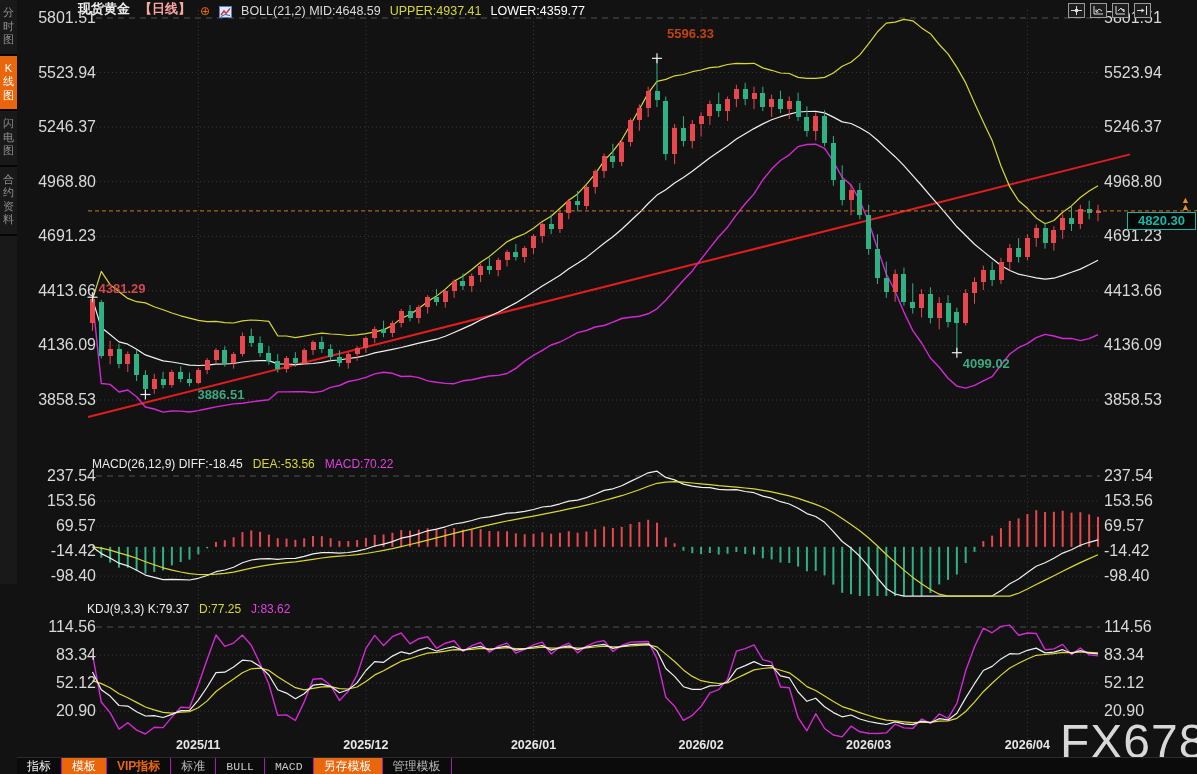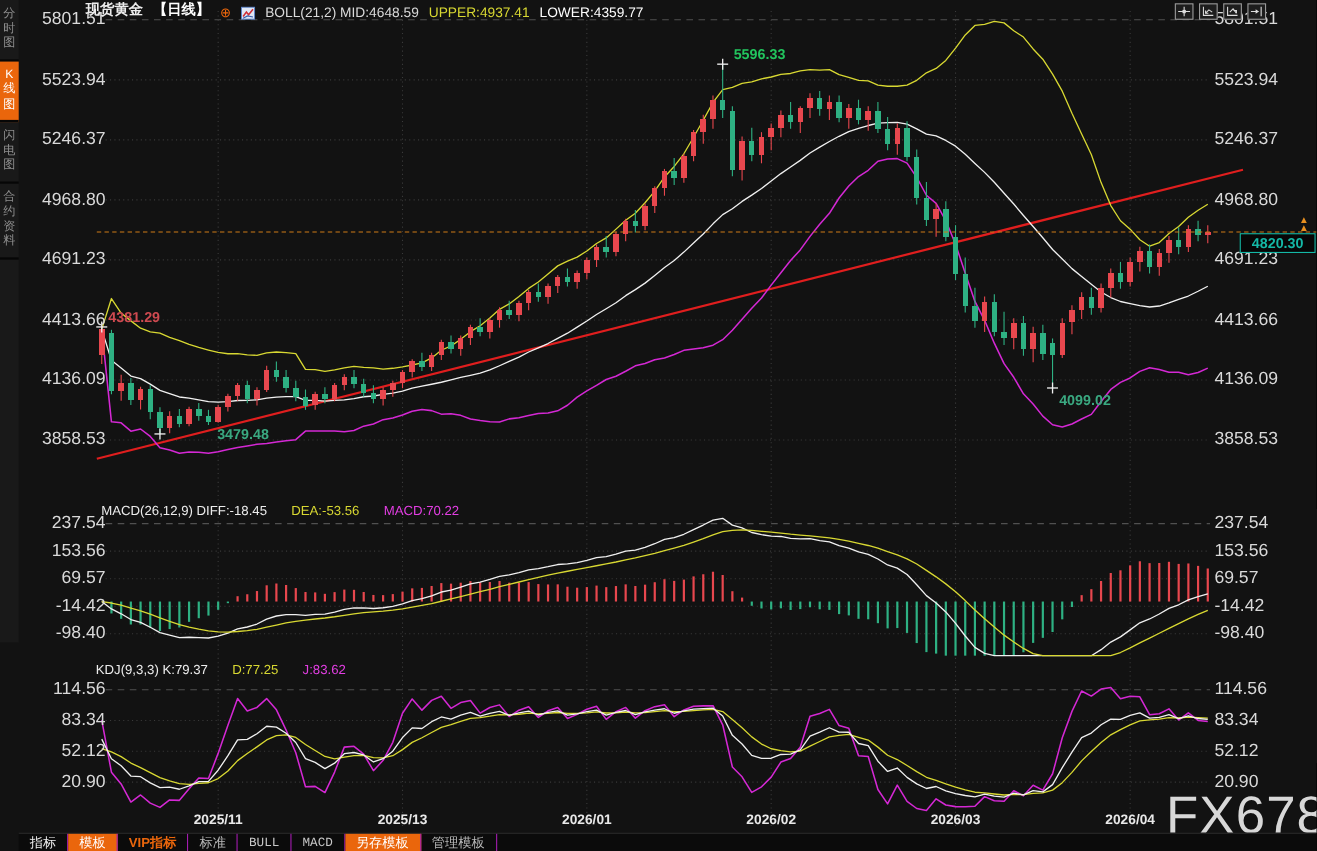--- a/index.html
+++ b/index.html
@@ -8,37 +8,37 @@
   #chart-svg{position:absolute;left:0;top:0;z-index:1;}
   
   #sidebar{position:absolute;left:0;top:0;width:17px;height:584px;background:#191919;z-index:8;}
   .sb-tab{width:17px;padding:6px 0 7px;text-align:center;font-size:11px;line-height:13.5px;
           color:#8f8f8f;border-bottom:2px solid #060606;word-break:break-all;cursor:pointer;}
   .sb-tab.active{background:#ea660c;color:#ffffff;}
   
   #topbar{position:absolute;left:78px;top:1px;height:17px;display:flex;align-items:flex-end;gap:9px;
           font-size:12.5px;z-index:5;white-space:nowrap;}
   #t-title{font-weight:bold;color:#ececec;font-size:13px;}
-  #t-period{font-weight:bold;font-size:13px;color:#ffffff;}
+  #t-period{font-weight:bold;font-size:13px;color:#fca5a5;}
   #t-plus{color:#ea660c;font-size:12px;}
   #t-boll{color:#dadada;}
   #t-upper{color:#d8d832;}
   #t-lower{color:#ffffff;}
   #top-icons{position:absolute;left:1068px;top:3px;display:flex;gap:5px;z-index:6;}
   .icon-btn{width:15px;height:13px;border:1px solid #9a9a9a;background:#1d1d1d;display:flex;
             align-items:center;justify-content:center;cursor:pointer;}
   
   #overlay{position:absolute;left:0;top:0;width:1197px;height:774px;z-index:3;pointer-events:none;}
   .axlbl{position:absolute;font-size:16px;color:#d9d9d9;line-height:15px;white-space:nowrap;}
   .axl{left:26px;width:70px;text-align:right;}
   .axr{left:1104px;text-align:left;}
   .mon{position:absolute;top:738px;font-size:12.5px;font-weight:bold;color:#e8e8e8;transform:translateX(-50%);}
   .ann{position:absolute;font-size:13px;font-weight:bold;white-space:nowrap;}
   
-  .ind-header{position:absolute;font-size:12px;display:flex;gap:22px;z-index:3;white-space:nowrap;}
+  .ind-header{position:absolute;font-size:12px;display:flex;gap:10px;z-index:3;white-space:nowrap;}
   #macd-header{left:92px;top:457px;}
   #kdj-header{left:87px;top:602px;}
   .wht{color:#ececec;}.yel{color:#d8d832;}.mag{color:#e23ee2;}
   
   #price-tag{position:absolute;left:1127px;top:212px;width:67px;height:16px;line-height:16px;
              text-align:center;border:1px solid #14b8a6;background:#070707;color:#14b8a6;
              font-weight:bold;font-size:13px;z-index:4;}
   #price-arrows{position:absolute;left:1181px;top:197px;z-index:4;color:#e89020;font-size:9px;
                 line-height:7px;text-align:center;}
   
@@ -490,30 +490,30 @@
         <div class="axlbl axl" style="top: 703px;">20.90</div>
       </div>
     <div id="axis-kdj-r">
         <div class="axlbl axr" style="top: 619px;">114.56</div>
         <div class="axlbl axr" style="top: 647px;">83.34</div>
         <div class="axlbl axr" style="top: 675px;">52.12</div>
         <div class="axlbl axr" style="top: 703px;">20.90</div>
       </div>
     <div id="months">
         <div class="mon" style="left: 198.34px;">2025/11</div>
-        <div class="mon" style="left: 365.92px;">2025/13</div>
+        <div class="mon" style="left: 365.92px;">2025/12</div>
         <div class="mon" style="left: 533.5px;">2026/01</div>
         <div class="mon" style="left: 701.08px;">2026/02</div>
         <div class="mon" style="left: 868.66px;">2026/03</div>
         <div class="mon" style="left: 1027.42px;">2026/04</div>
       </div>
     <div id="annotations">
         <div class="ann" style="left: 98.5px; top: 281.223px; color: rgb(207, 74, 80);">4381.29</div>
-        <div class="ann" style="left: 197.42px; top: 387.499px; color: rgb(58, 169, 129);">3479.48</div>
-        <div class="ann" style="left: 666.98px; top: 42px; color: #22c55e;">5596.33</div>
+        <div class="ann" style="left: 197.42px; top: 387.499px; color: rgb(58, 169, 129);">3886.51</div>
+        <div class="ann" style="left: 666.98px; top: 26px; color: #c2410c;">5596.33</div>
         <div class="ann" style="left: 962.86px; top: 355.718px; color: rgb(58, 169, 129);">4099.02</div>
       </div>
   </div>
 
   <div id="sidebar">
       <div class="sb-tab">分时图</div>
       <div class="sb-tab active">K线图</div>
       <div class="sb-tab">闪电图</div>
       <div class="sb-tab">合约资料</div>
     </div>

